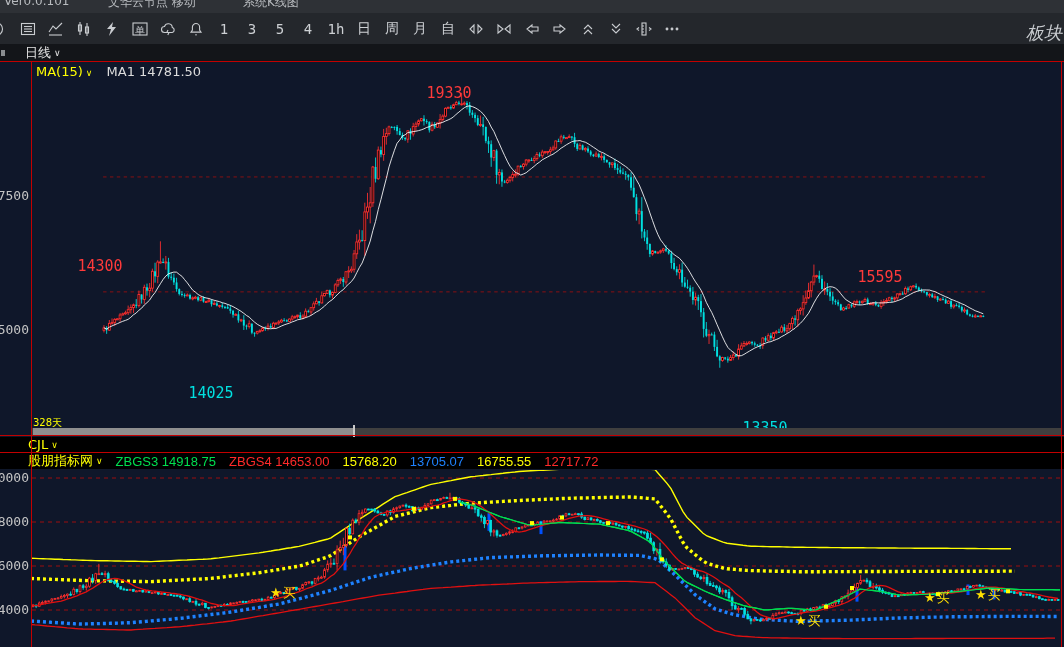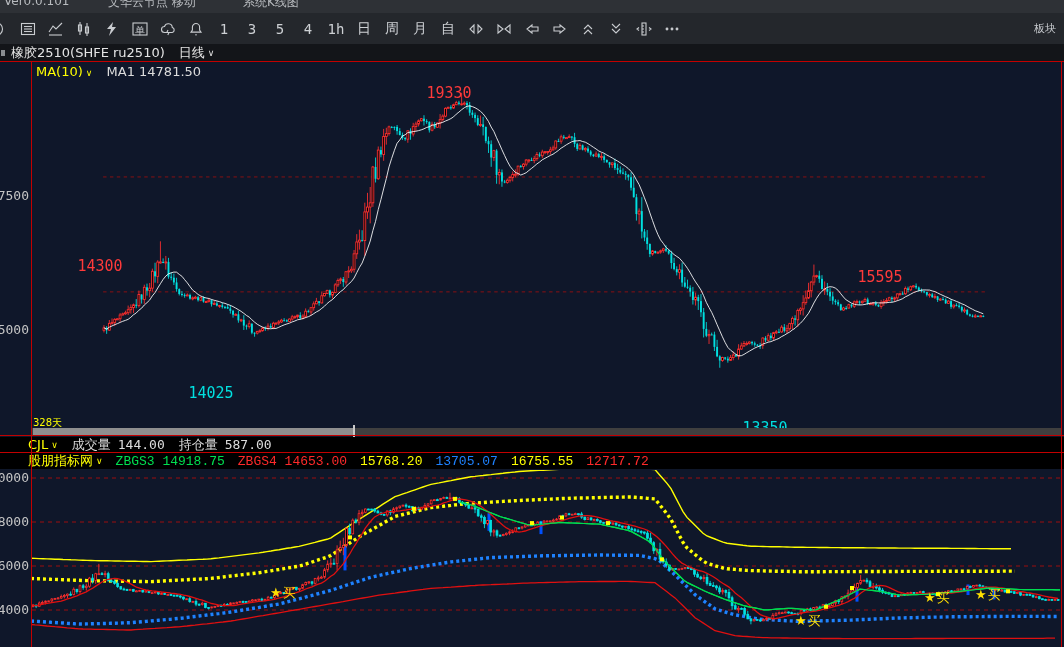--- a/index.html
+++ b/index.html
@@ -5,21 +5,21 @@
   html,body{margin:0;padding:0;background:#000;}
   #app{position:relative;width:1064px;height:647px;overflow:hidden;background:#0f172a;
        font-family:"DejaVu Sans","Liberation Sans",sans-serif;user-select:none;}
   .topstrip{position:absolute;top:0;left:0;width:1064px;height:13px;background:#2e3136;overflow:hidden;}
   .topstrip span{position:absolute;top:-6px;font-size:12px;color:#b8bbbf;white-space:nowrap;}
   .toolbar{position:absolute;top:13px;left:0;width:1064px;height:31px;background:#24272c;}
   .tbrow{position:absolute;left:14px;top:0;height:31px;display:flex;align-items:center;}
   .tbi{width:28px;height:31px;display:flex;align-items:center;justify-content:center;color:#c9ccd0;}
   .tbi svg{stroke:#c9ccd0;fill:none;stroke-width:1.1px;}
   .period{font-family:"DejaVu Sans Mono","Liberation Mono",monospace;font-size:14px;color:#cdd0d4;}
-  .tb-right-label{position:absolute;right:8px;top:8px;font-size:11px;color:#c9ccd0;}
+  .tb-right-label{position:absolute;right:2px;top:8px;font-size:18px;color:#c9ccd0;font-style:italic;}
   .tabbar{position:absolute;top:44px;left:0;width:1064px;height:17px;background:#131519;
           display:flex;align-items:center;color:#e4e4e4;font-size:13px;}
   .tab-bullet{display:inline-block;width:4px;height:6px;background:#8a8d90;margin:0 6px 0 1px;}
   .chev{font-size:9px;margin-left:3px;}
   .hline{position:absolute;left:0;width:1064px;height:1px;background:#c30000;z-index:30;}
   .vline{position:absolute;top:62px;width:1px;height:585px;background:#c30000;z-index:30;}
   .axis-label{position:absolute;left:-11px;width:40px;text-align:right;
       font-family:"DejaVu Sans Mono","Liberation Mono",monospace;font-size:13px;color:#c4c4c4;z-index:5;}
   .annot{position:absolute;transform:translateX(-50%);font-size:15px;z-index:6;
       font-family:"DejaVu Sans Mono","Liberation Mono",monospace;}
@@ -27,21 +27,21 @@
   .days{position:absolute;left:33px;top:416px;font-size:10px;color:#ffff00;z-index:6;}
   .scrollbar{position:absolute;left:32px;top:428px;width:1030px;height:7px;background:#3f3f3f;z-index:8;}
   .scroll-thumb{position:absolute;left:1px;top:0;width:321px;height:7px;background:#8f8f8f;}
   .scroll-handle{position:absolute;left:321px;top:-3px;width:2px;height:12px;background:#c9c9c9;}
   .hdr-row{position:absolute;left:0;width:1064px;display:flex;align-items:center;font-size:13px;
            background:#000;z-index:7;white-space:nowrap;}
   .hdr-row .lbl{color:#ffff00;margin-left:28px;}
   .hdr-row .chev{color:#ffff00;}
   .kv{color:#dcdcdc;margin-left:14px;}
   .kv b{font-weight:normal;margin-left:7px;font-family:"DejaVu Sans Mono","Liberation Mono",monospace;}
-  .ind-val{margin-left:13px;font-family:Liberation Mono, monospace;margin-top:26px;}
+  .ind-val{margin-left:13px;font-family:Liberation Sans, sans-serif;margin-top:26px;}
   .buy{position:absolute;color:#ffdf00;font-size:13px;z-index:9;letter-spacing:1px;}
   svg.chart{position:absolute;left:0;display:block;z-index:3;}
 </style>
 </head>
 <body>
 
 <div id="app">
   <div class="topstrip">
       <span style="left: 4px;">Ver0.0.101</span>
       <span style="left: 108px;">文华云节点 移动</span>
@@ -159,21 +159,20 @@
             <circle cx="8" cy="8" r="0.9" fill="#c9ccd0"></circle>
             <circle cx="13" cy="8" r="0.9" fill="#c9ccd0"></circle>
           </svg>
         </div>
       </div>
     <div class="tb-right-label">板块</div>
   </div>
 
   <div class="tabbar">
     <span class="tab-bullet"></span>
-    <span>橡胶2510(SHFE ru2510)</span>
     <span style="width:14px"></span>
     <span>日线</span>
     <span class="chev">∨</span>
   </div>
 
   <svg class="chart" id="mainSvg" style="top:62px" width="1064" height="374" viewBox="0 62 1064 436">
       <line x1="32" y1="196" x2="1061" y2="196" stroke="#9b0f0f" stroke-width="1" stroke-dasharray="4 4"></line>
       <line x1="32" y1="330" x2="1061" y2="330" stroke="#9b0f0f" stroke-width="1" stroke-dasharray="4 4"></line>
       <line x1="33" y1="368.80713197031434" x2="33" y2="377.3237928561952" stroke="#ff3030" stroke-width="1"></line>
       <rect x="31.9" y="371.9397840744913" width="2.2" height="2.847745337273409" fill="#000" stroke="#ff3030" stroke-width="1"></rect>
@@ -828,34 +827,33 @@
       <line x1="1051.875" y1="357.22119267322023" x2="1051.875" y2="359.44625884579256" stroke="#00e0e0" stroke-width="1"></line>
       <rect x="1050.775" y="357.9747627004499" width="2.2" height="1.2" fill="#00e0e0"></rect>
       <line x1="1055.0099999999998" y1="356.8862404048736" x2="1055.0099999999998" y2="358.5684119241756" stroke="#ff3030" stroke-width="1"></line>
       <rect x="1053.9099999999999" y="357.9340701976719" width="2.2" height="1.2" fill="#000" stroke="#ff3030" stroke-width="1"></rect>
       <line x1="1058.145" y1="357.325900085307" x2="1058.145" y2="359.4690518845353" stroke="#00e0e0" stroke-width="1"></line>
       <rect x="1057.045" y="357.9340701976719" width="2.2" height="1.2" fill="#00e0e0"></rect>
       <polyline points="33.0,371.9 36.1,373.3 39.3,371.1 42.4,369.7 45.5,368.2 48.7,367.0 51.8,365.6 54.9,364.3 58.1,363.2 61.2,362.0 64.3,359.6 67.5,356.6 70.6,354.6 73.8,351.3 76.9,349.0 80.0,345.3 83.2,342.5 86.3,339.5 89.4,334.7 92.6,330.8 95.7,325.5 98.8,320.5 102.0,315.4 105.1,311.6 108.2,309.0 111.4,307.8 114.5,306.9 117.6,307.0 120.8,309.6 123.9,311.8 127.0,315.7 130.2,319.5 133.3,323.8 136.5,328.0 139.6,330.3 142.7,333.0 145.9,334.8 149.0,336.2 152.1,337.1 155.3,337.7 158.4,338.8 161.5,339.8 164.7,340.6 167.8,341.4 170.9,342.6 174.1,343.4 177.2,344.6 180.3,345.7 183.5,347.2 186.6,348.9 189.8,350.8 192.9,352.7 196.0,355.0 199.2,357.5 202.3,359.4 205.4,362.4 208.6,365.3 211.7,367.7 214.8,369.5 218.0,371.1 221.1,372.1 224.2,372.8 227.4,373.0 230.5,372.6 233.6,372.6 236.8,371.3 239.9,369.8 243.0,368.5 246.2,367.4 249.3,366.4 252.4,365.0 255.6,363.9 258.7,362.5 261.9,361.9 265.0,361.1 268.1,359.9 271.3,358.9 274.4,357.4 277.5,355.4 280.7,353.3 283.8,351.7 286.9,349.2 290.1,346.7 293.2,343.5 296.3,341.0 299.5,338.9 302.6,335.7 305.7,332.5 308.9,329.6 312.0,327.4 315.1,323.8 318.3,320.8 321.4,318.0 324.6,313.8 327.7,307.6 330.8,301.5 334.0,296.3 337.1,288.3 340.2,279.9 343.4,270.7 346.5,258.5 349.6,247.8 352.8,233.9 355.9,222.3 359.0,210.0 362.2,197.6 365.3,184.3 368.4,174.4 371.6,165.0 374.7,156.7 377.8,153.0 381.0,148.2 384.1,146.9 387.3,144.2 390.4,143.9 393.5,143.1 396.7,142.7 399.8,142.0 402.9,141.1 406.1,139.9 409.2,138.3 412.3,137.5 415.5,135.7 418.6,135.3 421.7,134.0 424.9,133.2 428.0,132.3 431.1,130.8 434.3,129.5 437.4,128.0 440.5,126.0 443.7,122.8 446.8,120.4 450.0,117.6 453.1,115.3 456.2,113.6 459.4,113.2 462.5,114.0 465.6,115.3 468.8,117.2 471.9,119.5 475.0,122.4 478.2,126.7 481.3,131.4 484.4,137.8 487.6,143.1 490.7,150.3 493.8,157.0 497.0,164.4 500.1,171.1 503.2,177.6 506.4,183.5 509.5,187.4 512.7,190.9 515.8,191.9 518.9,193.8 522.1,192.5 525.2,191.1 528.3,188.5 531.5,186.0 534.6,183.5 537.7,180.8 540.9,178.6 544.0,176.0 547.1,174.3 550.3,172.6 553.4,170.9 556.5,169.5 559.7,167.3 562.8,165.1 565.9,162.5 569.1,160.5 572.2,158.4 575.4,156.6 578.5,154.9 581.6,154.1 584.8,153.9 587.9,153.6 591.0,154.7 594.2,155.5 597.3,157.2 600.4,159.2 603.6,161.4 606.7,163.4 609.8,165.7 613.0,167.2 616.1,168.4 619.2,170.4 622.4,172.1 625.5,173.8 628.6,175.8 631.8,177.5 634.9,179.5 638.1,181.8 641.2,183.8 644.3,186.3 647.5,189.5 650.6,193.6 653.7,199.4 656.9,205.0 660.0,212.4 663.1,220.3 666.3,228.6 669.4,237.9 672.5,246.8 675.7,255.7 678.8,263.2 681.9,269.4 685.1,273.5 688.2,278.1 691.3,280.6 694.5,283.6 697.6,286.5 700.8,288.7 703.9,290.8 707.0,294.3 710.2,298.3 713.3,302.6 716.4,307.6 719.6,313.4 722.7,318.4 725.8,322.9 729.0,327.9 732.1,334.5 735.2,342.2 738.4,348.3 741.5,353.9 744.6,360.7 747.8,368.3 750.9,375.3 754.0,382.4 757.2,389.1 760.3,394.7 763.5,398.0 766.6,400.3 769.7,402.8 772.9,404.5 776.0,404.4 779.1,402.9 782.3,400.9 785.4,399.1 788.5,397.3 791.7,395.5 794.8,394.1 797.9,393.0 801.1,390.8 804.2,389.8 807.3,388.6 810.5,388.0 813.6,386.7 816.8,385.5 819.9,384.2 823.0,382.1 826.2,380.5 829.3,378.5 832.4,376.8 835.6,374.3 838.7,372.4 841.8,369.2 845.0,366.5 848.1,363.1 851.2,359.1 854.4,354.9 857.5,349.2 860.6,343.0 863.8,337.4 866.9,332.8 870.0,329.2 873.2,326.7 876.3,324.7 879.4,324.0 882.6,324.3 885.7,325.6 888.9,328.2 892.0,332.2 895.1,336.0 898.3,339.4 901.4,341.2 904.5,343.2 907.7,344.4 910.8,345.0 913.9,345.2 917.1,345.1 920.2,344.6 923.3,343.8 926.5,343.3 929.6,342.7 932.7,342.7 935.9,342.8 939.0,342.9 942.1,342.8 945.3,342.6 948.4,342.2 951.6,342.1 954.7,341.4 957.8,340.3 961.0,339.2 964.1,337.9 967.2,335.8 970.4,334.3 973.5,332.6 976.6,330.9 979.8,329.7 982.9,328.7 986.0,327.9 989.2,327.7 992.3,327.8 995.4,327.9 998.6,328.9 1001.7,329.7 1004.8,331.2 1008.0,332.8 1011.1,334.2 1014.3,335.7 1017.4,336.9 1020.5,338.6 1023.7,339.8 1026.8,341.1 1029.9,342.3 1033.1,343.9 1036.2,345.1 1039.3,346.9 1042.5,348.7 1045.6,350.3 1048.7,352.0 1051.9,353.1 1055.0,354.3 1058.1,355.6" fill="none" stroke="#ffffff" stroke-width="1"></polyline>
     </svg>
 
   <div class="ma-row">
-    <span style="color:#ffff00">MA(10)</span><span class="chev" style="color:#ffff00">∨</span>
+    <span style="color:#ffff00">MA(15)</span><span class="chev" style="color:#ffff00">∨</span>
     <span style="color:#dcdcdc;margin-left:10px">MA1 14781.50</span>
   </div>
   <div class="days">328天</div>
 
   <div class="scrollbar">
     <div class="scroll-thumb"></div>
     <div class="scroll-handle"></div>
   </div>
 
   <div class="hdr-row" style="top:437px;height:15px">
     <span class="lbl">CJL</span>
       <span class="chev">∨</span>
-    <span id="volFields"><span class="kv">成交量<b>144.00</b></span><span class="kv">持仓量<b>587.00</b></span></span>
   </div>
 
   <div class="hdr-row" style="top:453px;height:16px">
     <span class="lbl">股朋指标网</span>
       <span class="chev">∨</span>
     <span id="indFields"><span class="ind-val" style="color: rgb(0, 224, 80);">ZBGS3 14918.75</span><span class="ind-val" style="color: rgb(255, 42, 42);">ZBGS4 14653.00</span><span class="ind-val" style="color: rgb(255, 255, 0);">15768.20</span><span class="ind-val" style="color: rgb(30, 130, 255);">13705.07</span><span class="ind-val" style="color: rgb(255, 255, 0);">16755.55</span><span class="ind-val" style="color: rgb(255, 42, 42);">12717.72</span></span>
   </div>
 
   <svg class="chart" id="indSvg" style="top:470px" width="1064" height="177" viewBox="0 470 1064 177">
       <line x1="32" y1="478" x2="1061" y2="478" stroke="#9b0f0f" stroke-width="1" stroke-dasharray="4 4"></line>

